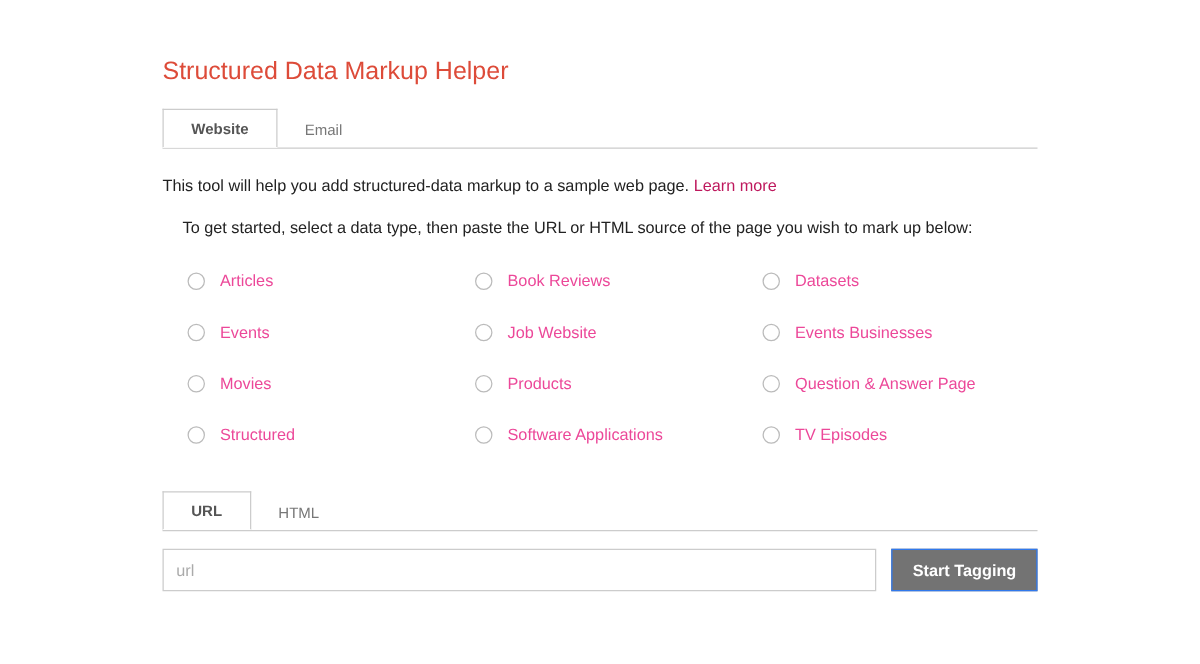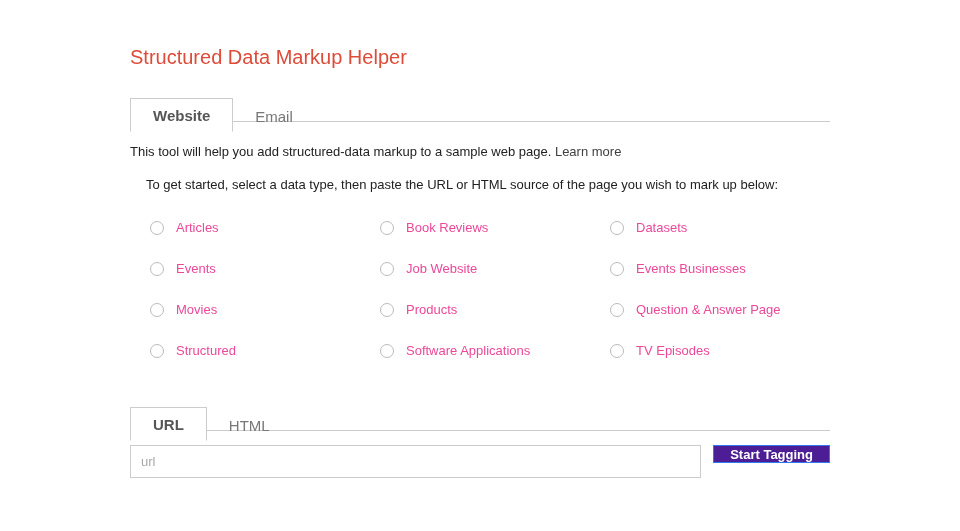--- a/index.html
+++ b/index.html
@@ -20,40 +20,40 @@
     color: #dd4b39;
     margin: 16px 0 18px 0;
   }
   .tabbar {
     border-bottom: 1px solid #ccc;
     display: flex;
     align-items: flex-end;
   }
   .tab {
     padding: 8px 22px 7px 22px;
-    font-size: 15px;
+    font-size: 12px;
     color: #777;
     cursor: pointer;
     position: relative;
-    top: 11px;
+    top: 0;
   }
   .tab.active {
     border: 1px solid #ccc;
     border-bottom: 1px solid #fff;
     background: #fff;
     color: #555;
     font-weight: 700;
   }
   .intro {
     margin: 22px 0 0 0;
     font-size: 13px;
     color: #222;
   }
   .learnmore {
-    color: #404040;
+    color: #be185d;
     text-decoration: none;
     cursor: pointer;
   }
   .instructions {
     margin: 18px 0 18px 16px;
     font-size: 13px;
   }
   .type-grid {
     display: grid;
     grid-template-columns: repeat(3, 1fr);
@@ -91,30 +91,30 @@
   .url-input {
     flex: 1;
     border: 1px solid #ccc;
     padding: 8px 10px;
     font-size: 13px;
     color: #333;
     outline: none;
   }
   .url-input::placeholder { color: #aaa; }
   .start-btn {
-    background: #4c1d95;
+    background: #737373;
     color: #fff;
     border: 1px solid #3079ed;
     padding: 0 16px;
     font-size: 13px;
     font-weight: 700;
     cursor: pointer;
     display: flex;
     align-items: center;
-    height: 18px;
+    height: 34px;
   }
 </style>
 </head>
 <body>
 
 <div class="page">
 
   <h1 class="page-title">Structured Data Markup Helper</h1>
 
   <div class="tabbar">

